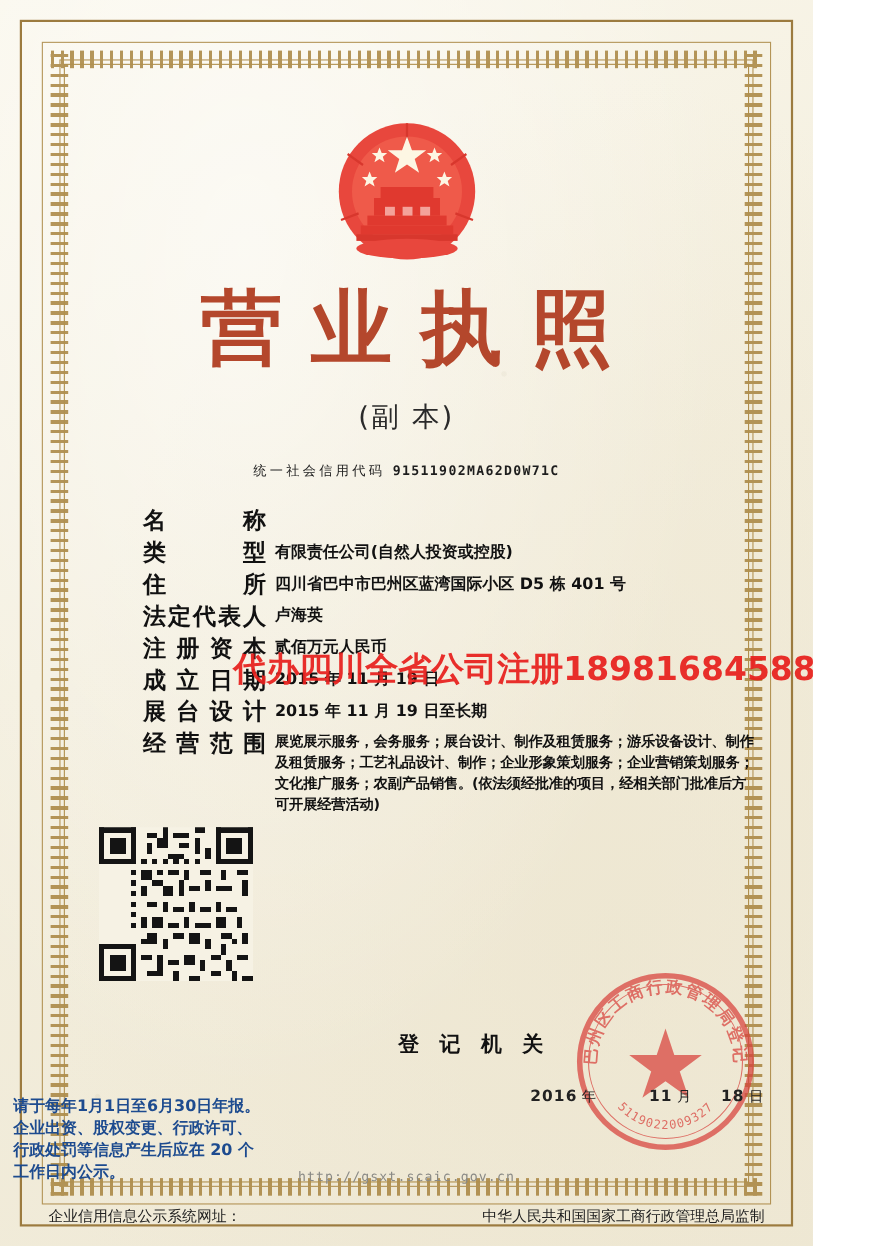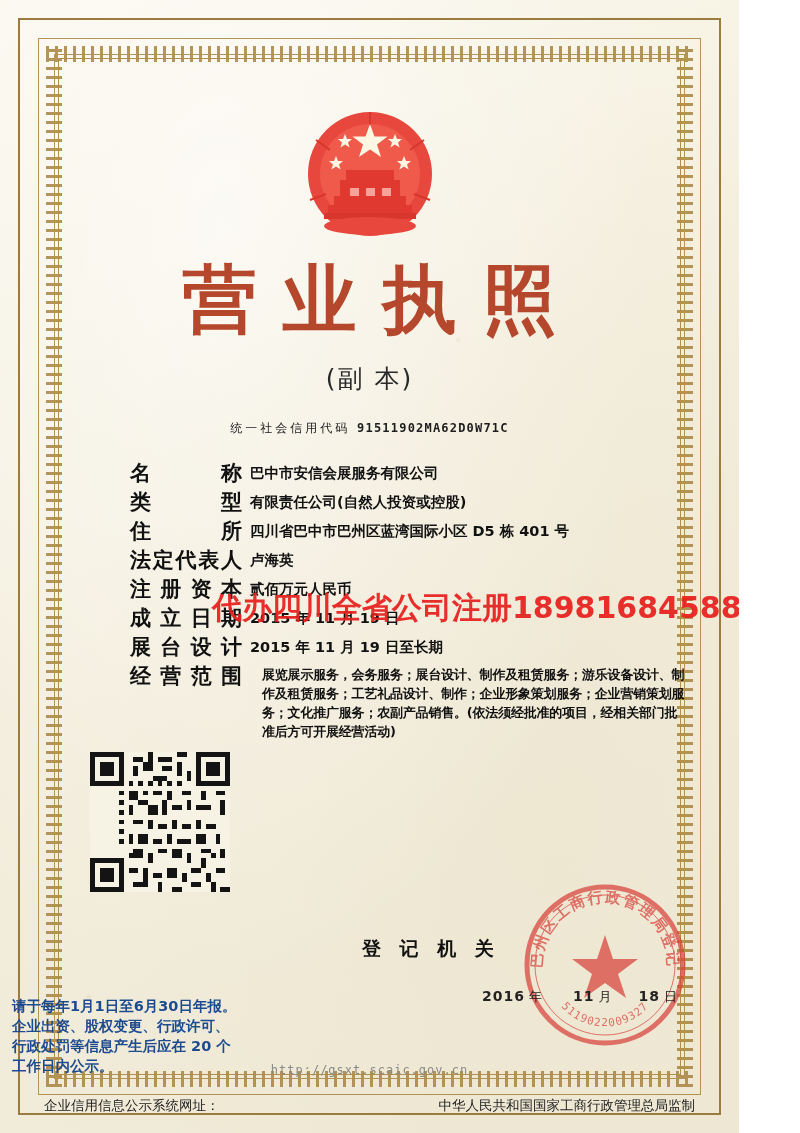--- a/index.html
+++ b/index.html
@@ -145,21 +145,20 @@
     font-weight: bold;
   }
   .field-row.scope .field-value {
     font-size: 13px;
     line-height: 19px;
     font-weight: bold;
     letter-spacing: -0.2px;
   }
   .field-row.scope {
     margin-top: 4px;
-    gap: 12px;
   }
 
   
   .qr {
     position: absolute;
     left: 90px;
     top: 752px;
     width: 140px;
     height: 140px;
   }
@@ -309,21 +308,20 @@
 
   <div class="credit-code">
     <span>统一社会信用代码</span>
     <span class="code-value">91511902MA62D0W71C</span>
   </div>
 
   <div class="fields">
 
     <div class="field-row">
       <div class="field-label">名称</div>
-      <div class="field-value">巴中市安信会展服务有限公司</div>
     </div>
 
     <div class="field-row">
       <div class="field-label">类型</div>
       <div class="field-value">有限责任公司(自然人投资或控股)</div>
     </div>
 
     <div class="field-row">
       <div class="field-label">住所</div>
       <div class="field-value">四川省巴中市巴州区蓝湾国际小区 D5 栋 401 号</div>
@@ -470,21 +468,21 @@
     </text>
     <path id="sealArcBot" d="M 32,112 A 58,58 0 0 0 138,112" fill="none"></path>
     <text font-family="DejaVu Sans Mono, monospace" font-size="11" fill="#d8413c" letter-spacing="1">
       <textPath href="#sealArcBot" startOffset="50%" text-anchor="middle">5119022009327</textPath>
     </text>
   </svg>
 
   <div class="issue-date">
     <span class="num">2016</span>
     <span class="unit">年</span>
-    <span class="num" style="margin-left:26px">11</span>
+    <span class="num" style="margin-left:43px">11</span>
     <span class="unit">月</span>
     <span class="num" style="margin-left:22px">18</span>
     <span class="unit">日</span>
   </div>
 
   <div class="left-note">请于每年1月1日至6月30日年报。企业出资、股权变更、行政许可、行政处罚等信息产生后应在 20 个工作日内公示。</div>
 
   <div class="footer-url">http://gsxt.scaic.gov.cn</div>
   <div class="footer">
     <span>企业信用信息公示系统网址：</span>

